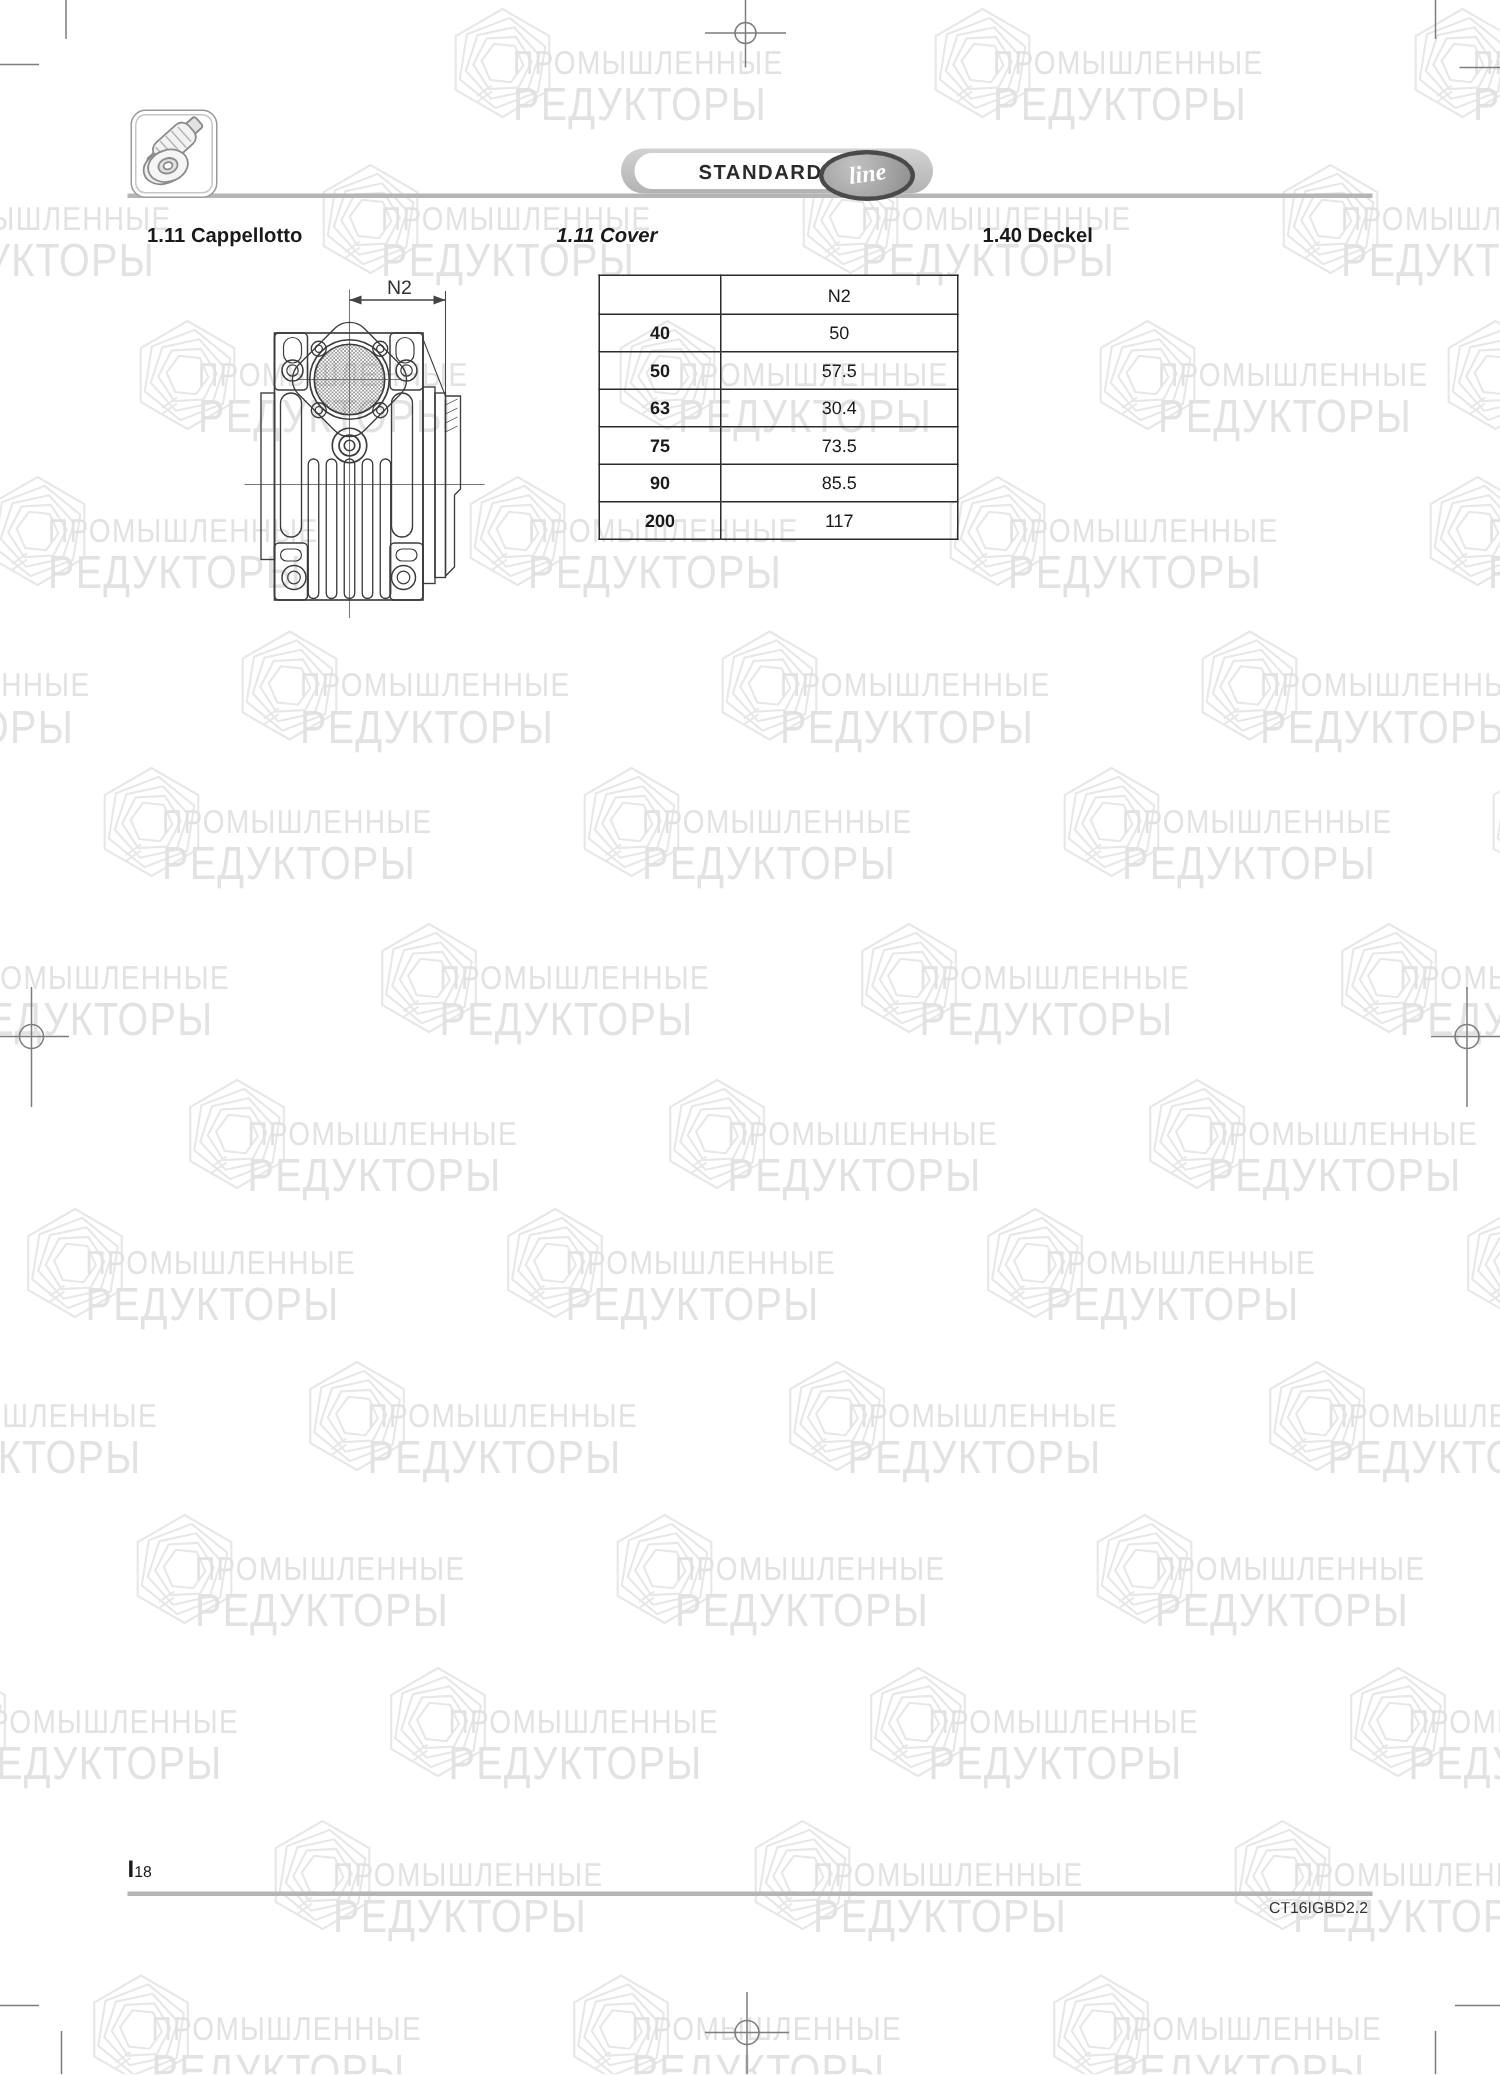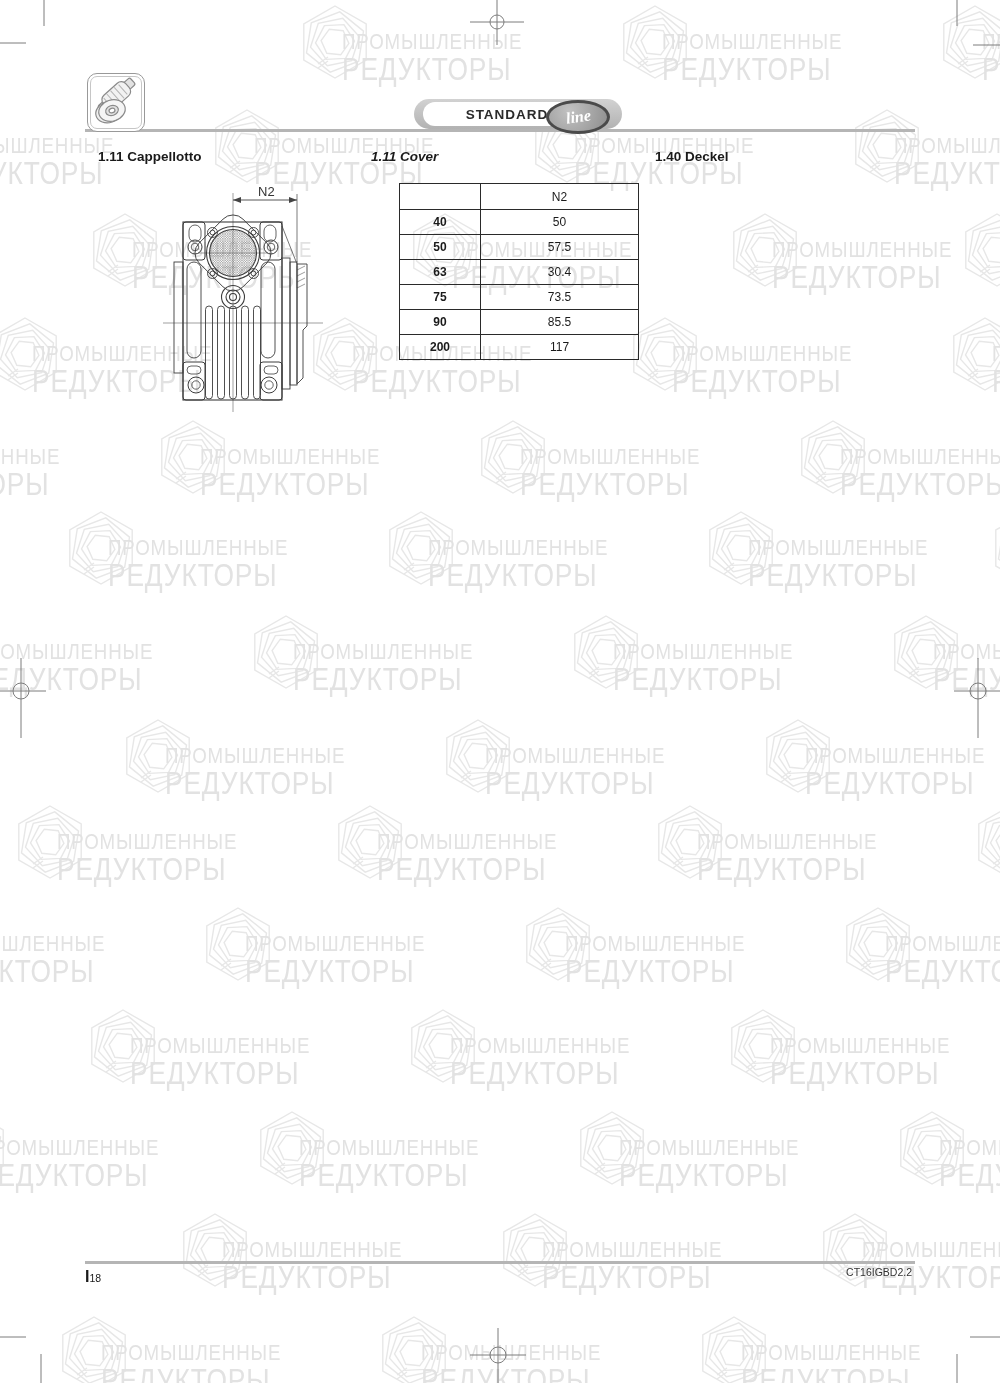--- a/index.html
+++ b/index.html
@@ -35,21 +35,21 @@
   
   .tbl{position:absolute;left:399px;top:183px;z-index:4;border-collapse:collapse;background:transparent;}
   .tbl td,.tbl th{border:1px solid #2a2a2a;text-align:center;vertical-align:middle;
                   font-size:12px;padding:0;background:transparent;}
   .tbl th{height:25px;font-weight:bold;}
   .tbl td{height:24px;}
   .tbl .c-size{width:80px;font-weight:bold;}
   .tbl .c-val{width:157px;font-weight:normal;}
   
   .f-rule{position:absolute;left:85px;top:1261px;width:830px;height:3px;background:#b5b5b5;z-index:4;}
-  .f-page{position:absolute;left:85px;top:1268px;z-index:4;}
+  .f-page{position:absolute;left:85px;top:1238px;z-index:4;}
   .f-page .pfx{font-size:16px;font-weight:bold;}
   .f-page .num{font-size:10.5px;}
   .f-code{position:absolute;left:0;top:1266px;width:912px;text-align:right;font-size:10.5px;color:#333;z-index:4;}
 </style>
 </head>
 <body>
 
 <div class="page">
 
   <div class="wm-layer">

